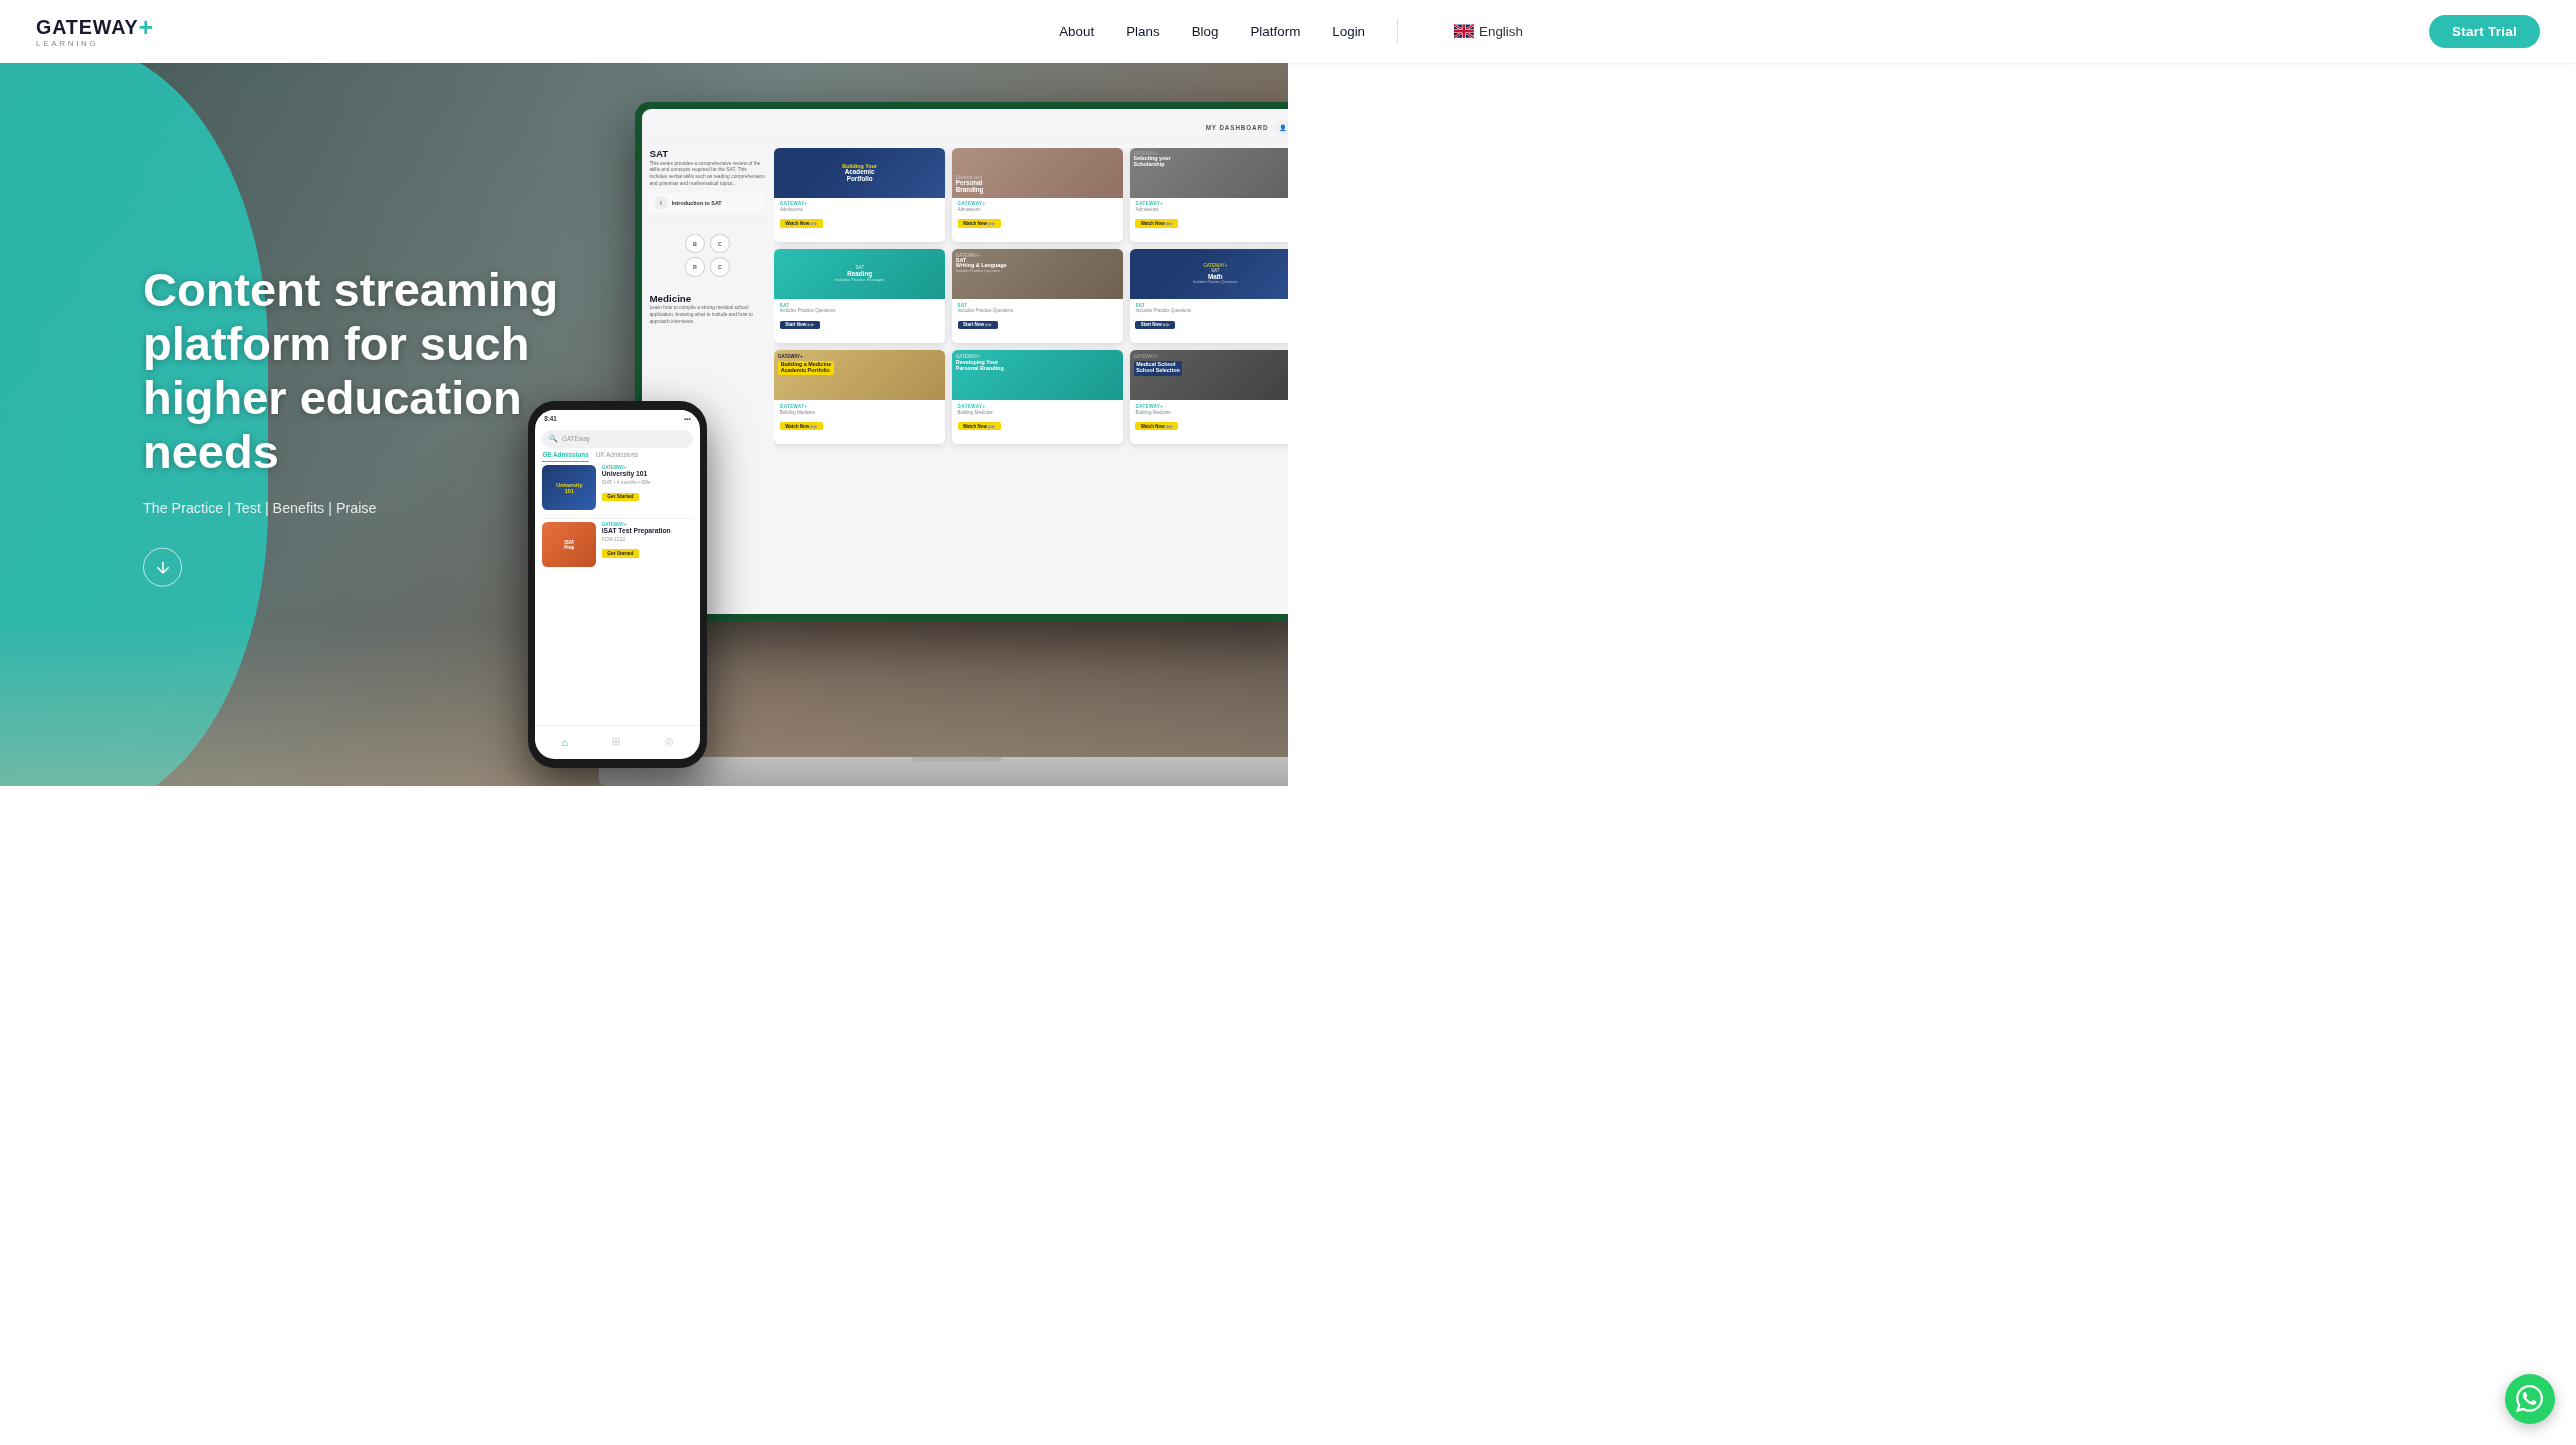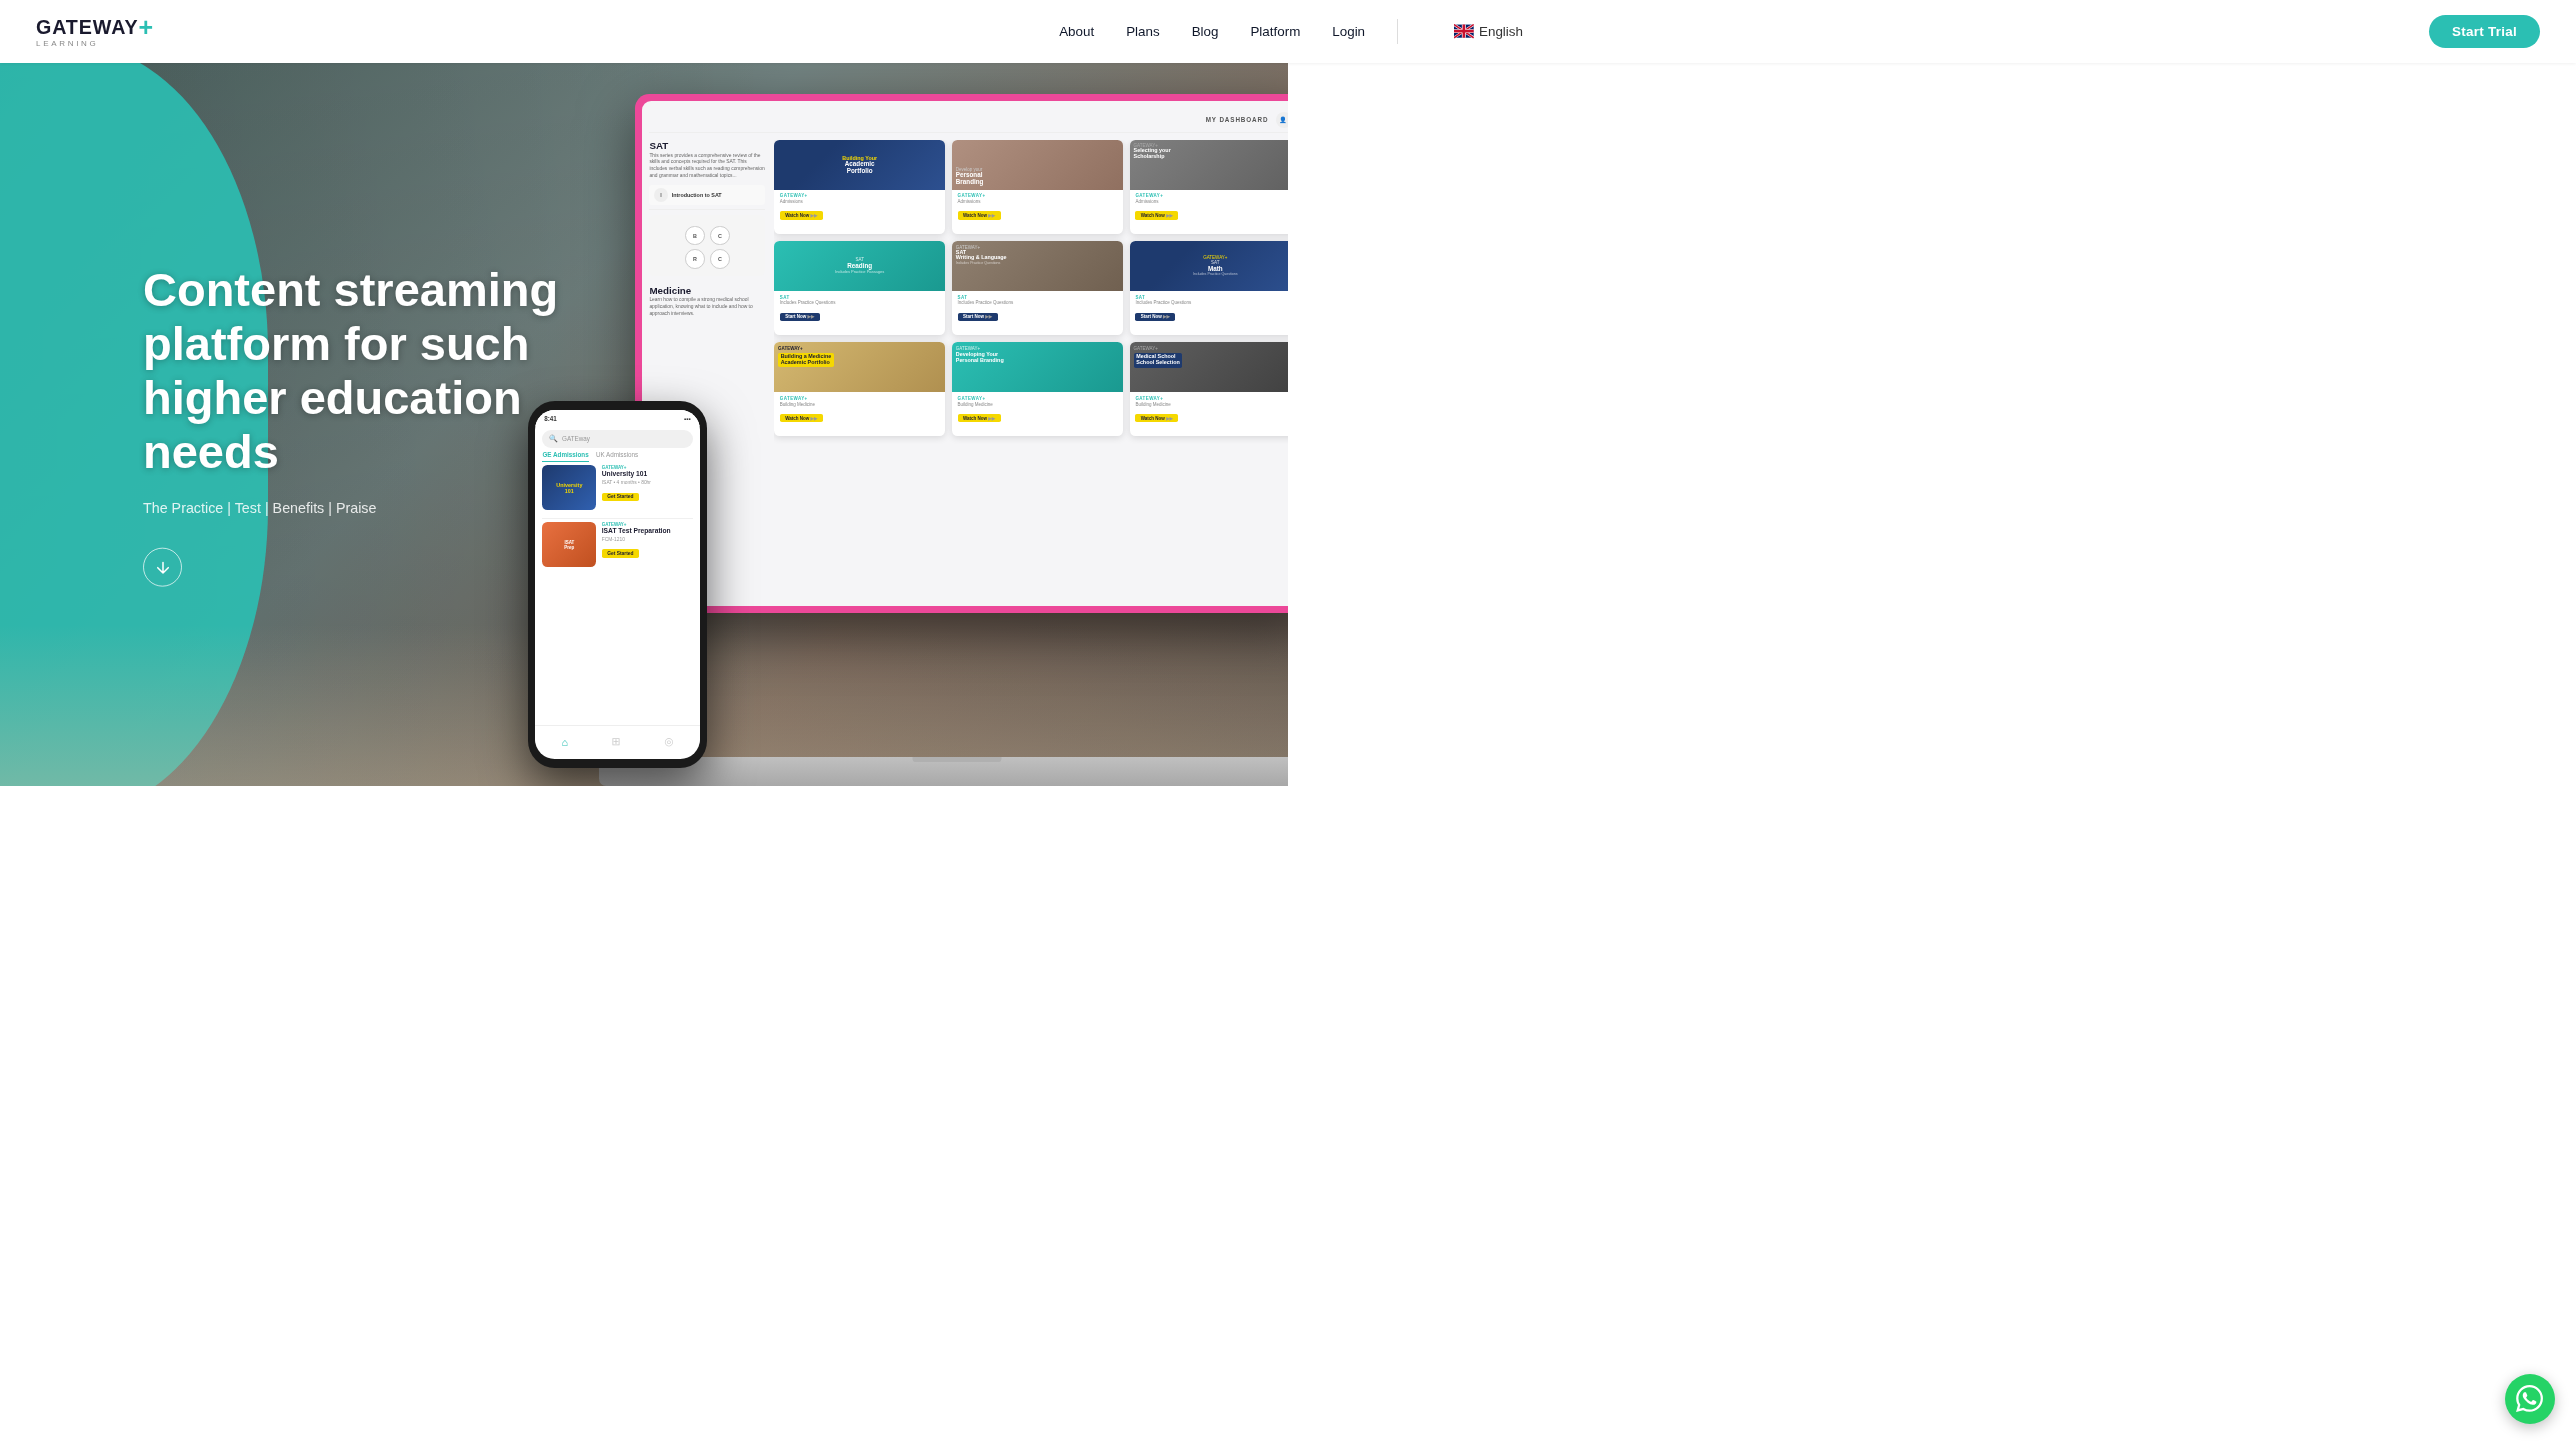--- a/index.html
+++ b/index.html
@@ -207,25 +207,25 @@
     .laptop-mockup {
       position: absolute;
       right: -27px;
       top: 27px;
       width: 716px;
       bottom: 0;
     }
 
     .laptop-screen-outer {
       position: absolute;
-      top: 4px;
+      top: 12px;
       left: 36px;
       right: 0;
       height: 519px;
-      background: #ec4899;
+      background: #14532d;
       border-radius: 14.3px 14.3px 0 0;
       padding: 7.2px;
       box-shadow: 0 18px 54px rgba(0,0,0,0.5);
     }
 
     .laptop-screen-inner {
       width: 100%;
       height: 100%;
       background: #f5f5f7;
       border-radius: 9px;

